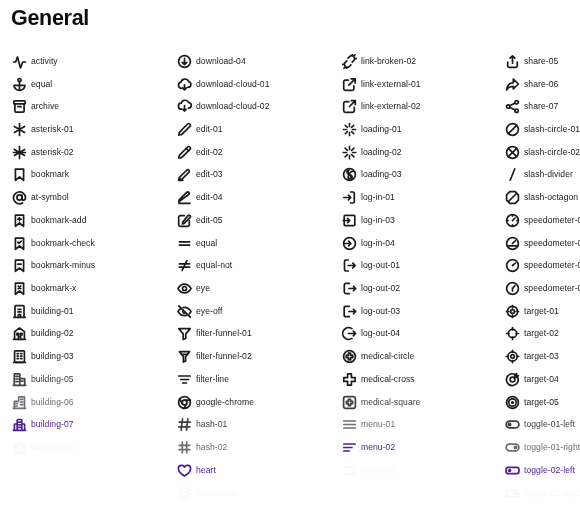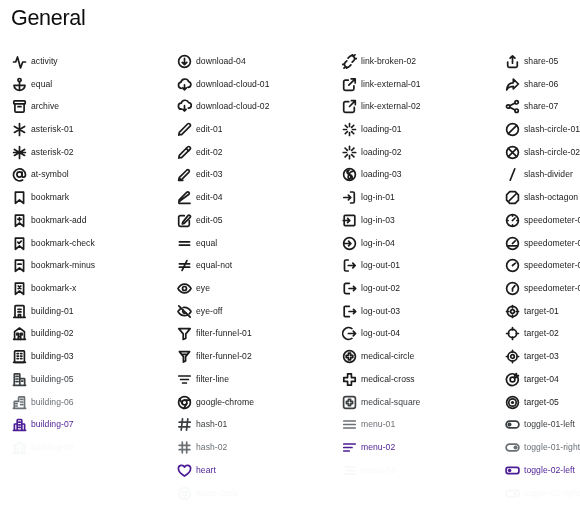--- a/index.html
+++ b/index.html
@@ -22,21 +22,21 @@
     height: 509px;
     box-sizing: border-box;
     padding: 0;
     background: #fff;
   }
   .page-title {
     position: absolute;
     left: 11px;
     top: 3px;
     font-size: 21.5px;
-    font-weight: normal;
+    font-weight: bold;
     letter-spacing: -0.3px;
     color: #0d0d0d;
     line-height: 30px;
   }
   .grid {
     position: absolute;
     left: 0;
     top: 50px;
     width: 580px;
     display: flex;
@@ -136,32 +136,32 @@
           <span class="icon-box">
             <svg viewBox="0 0 15 15">
               <use xlink:href="#g-asterisk-02-icon" href="#g-asterisk-02-icon"></use>
             </svg>
           </span>
           <span class="icon-label">asterisk-02</span>
         </div>
         <div class="icon-row fade-0">
           <span class="icon-box">
             <svg viewBox="0 0 15 15">
+              <use xlink:href="#g-bookmark-icon" href="#g-bookmark-icon"></use>
+            </svg>
+          </span>
+          <span class="icon-label">bookmark</span>
+        </div>
+        <div class="icon-row fade-0">
+          <span class="icon-box">
+            <svg viewBox="0 0 15 15">
               <use xlink:href="#g-at-symbol-icon" href="#g-at-symbol-icon"></use>
             </svg>
           </span>
           <span class="icon-label">at-symbol</span>
-        </div>
-        <div class="icon-row fade-0">
-          <span class="icon-box">
-            <svg viewBox="0 0 15 15">
-              <use xlink:href="#g-bookmark-icon" href="#g-bookmark-icon"></use>
-            </svg>
-          </span>
-          <span class="icon-label">bookmark</span>
         </div>
         <div class="icon-row fade-0">
           <span class="icon-box">
             <svg viewBox="0 0 15 15">
               <use xlink:href="#g-bookmark-add-icon" href="#g-bookmark-add-icon"></use>
             </svg>
           </span>
           <span class="icon-label">bookmark-add</span>
         </div>
         <div class="icon-row fade-0">

